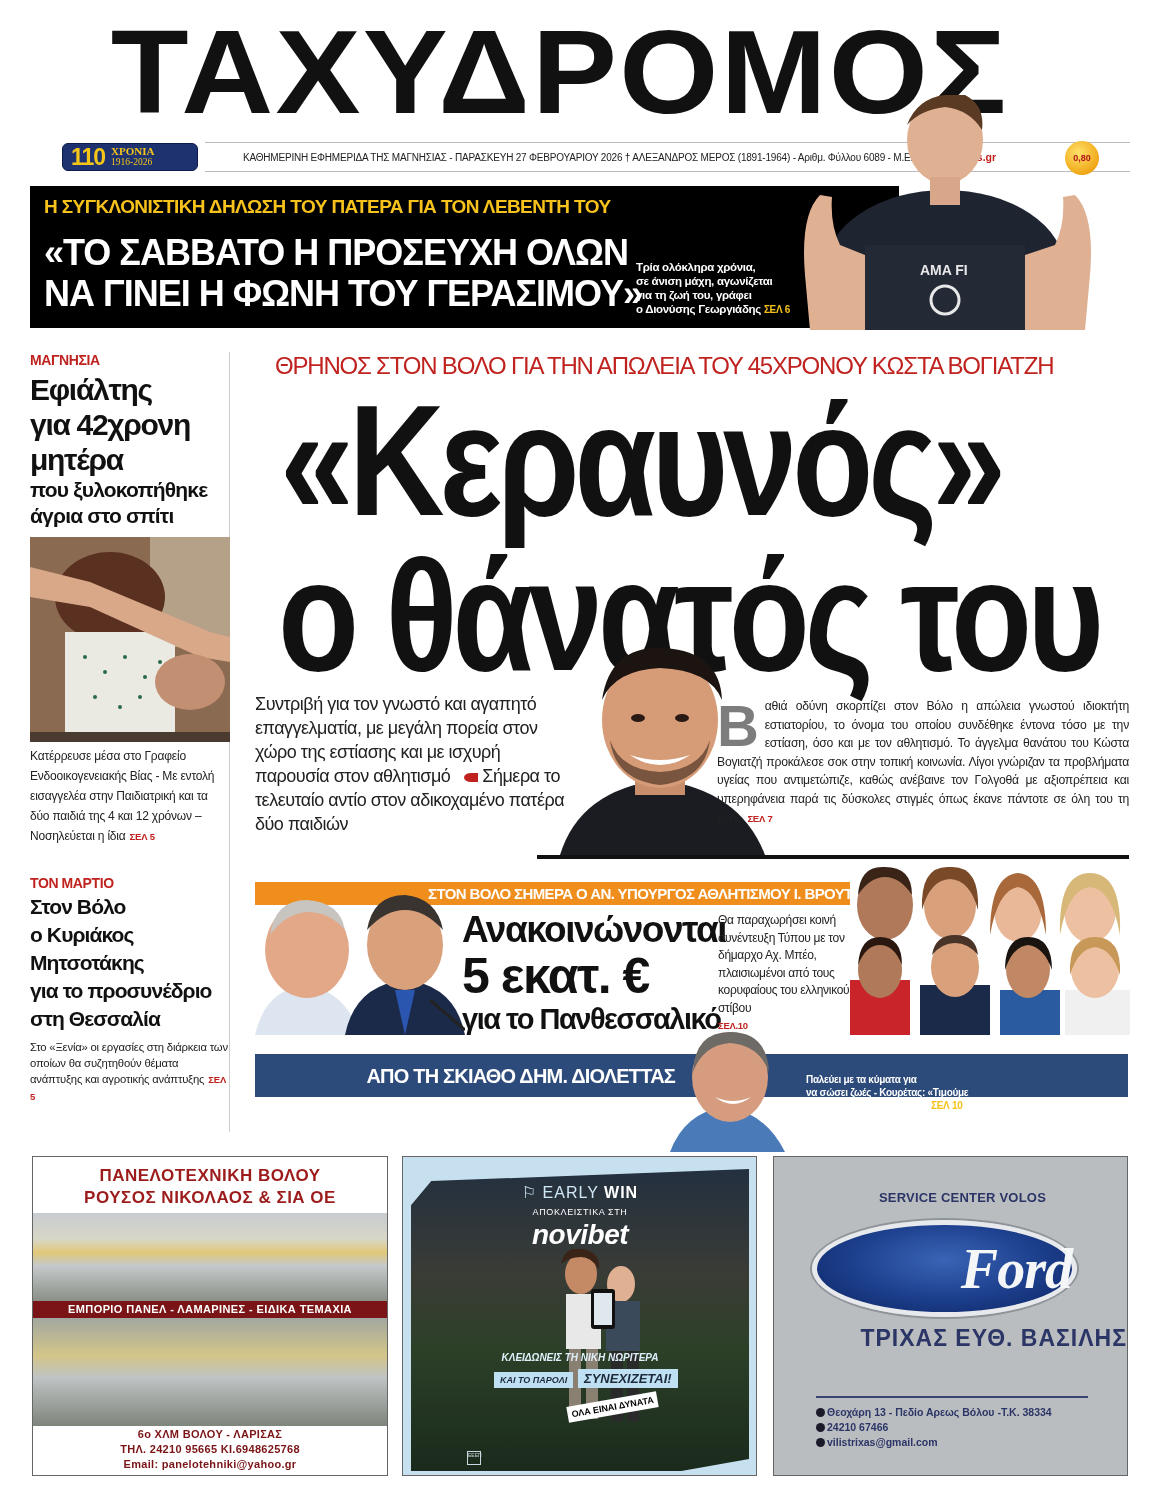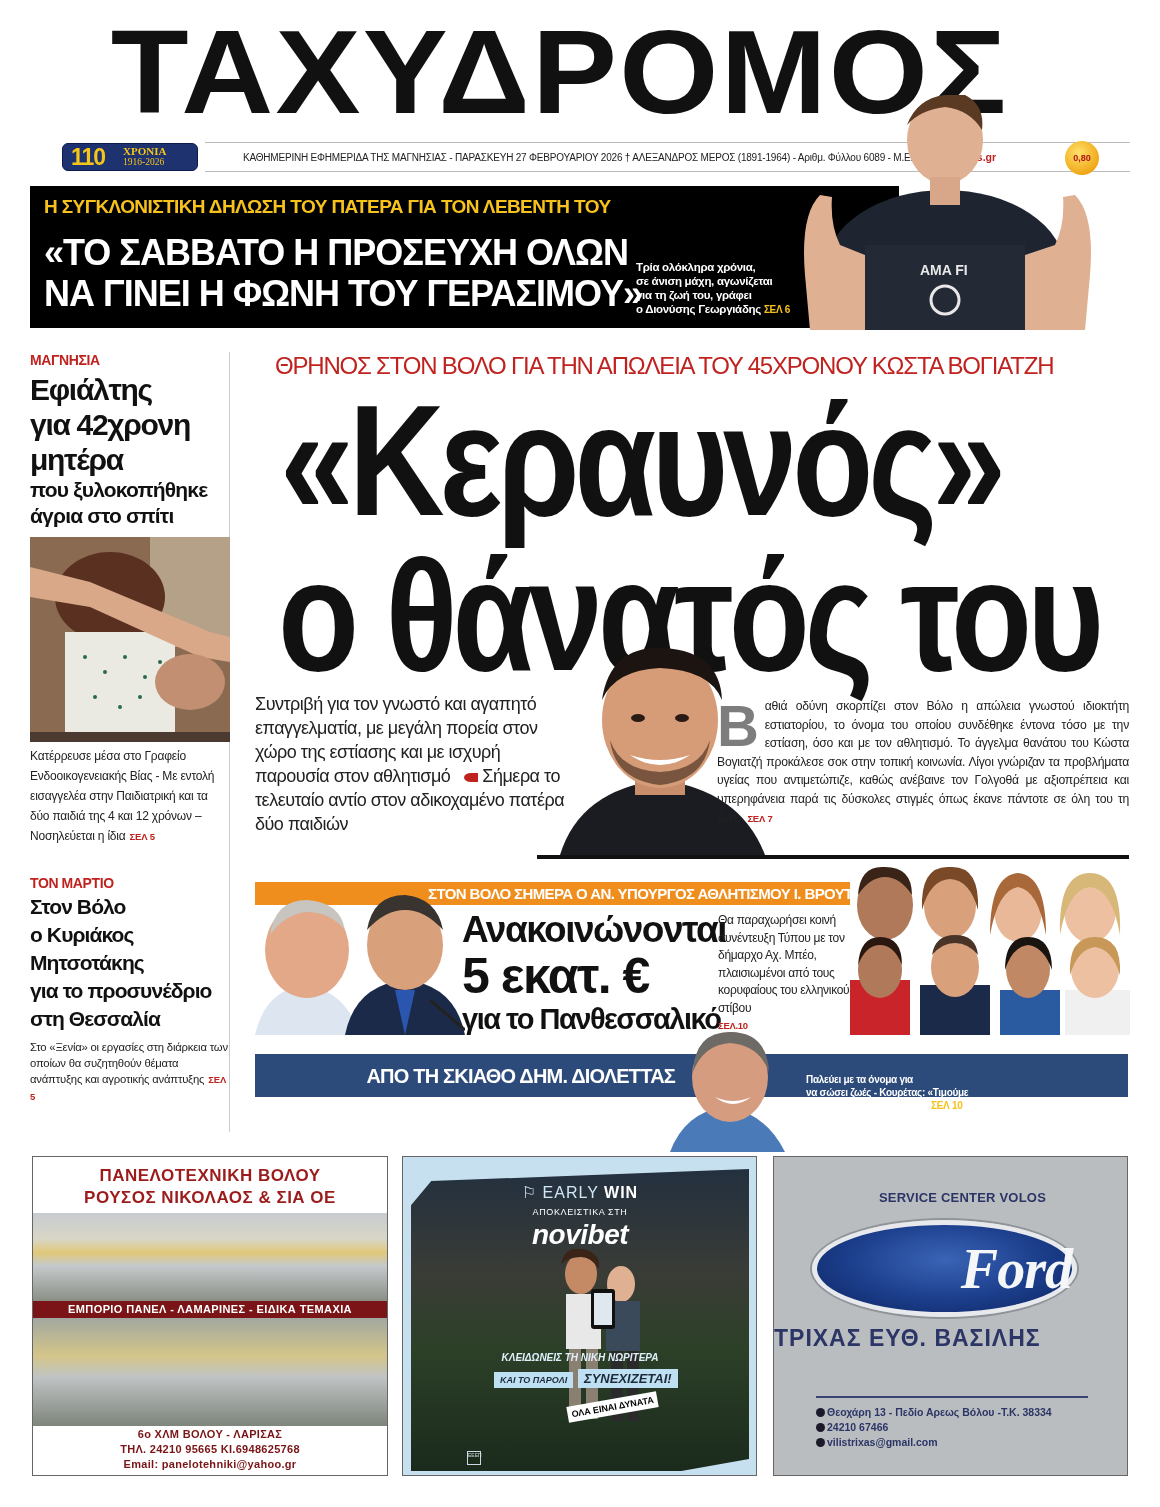--- a/index.html
+++ b/index.html
@@ -6,21 +6,21 @@
   html, body { width: 1160px; height: 1507px; background: #ffffff; overflow: hidden; }
   body { position: relative; font-family: "Liberation Sans", sans-serif; color: #111; }
   .abs { position: absolute; }
 
   
   #masthead { left: 0; top: 10px; width: 1160px; height: 125px; text-align: center; }
   #masthead-title { font-family: "Liberation Sans", sans-serif; font-weight: 700; font-size: 118px; letter-spacing: 2px; line-height: 125px; color: #111; transform: scaleX(1.08); display: inline-block; position: relative; left: -20px; }
 
   #anniv { left: 62px; top: 143px; width: 136px; height: 28px; background: #1e3270; border-radius: 6px; display: flex; align-items: center; border: 1px solid #0c1b4b; }
   #anniv-num { color: #f5c518; font-weight: 700; font-size: 23px; padding-left: 8px; font-family: "Liberation Sans", sans-serif; letter-spacing: -1px; }
-  #anniv-txt { display: flex; flex-direction: column; margin-left: 18px; line-height: 11px; }
+  #anniv-txt { display: flex; flex-direction: column; margin-left: 6px; line-height: 11px; }
   #anniv-label { color: #f5c518; font-family: "Liberation Serif", serif; font-weight: 700; font-size: 11px; }
   #anniv-years { color: #f5c518; font-family: "Liberation Serif", serif; font-size: 9.5px; }
 
   #infobar { left: 205px; top: 142px; width: 925px; height: 30px; border-top: 1px solid #bbb; border-bottom: 1px solid #bbb; display: flex; align-items: center; }
   #infobar-text { font-size: 10px; color: #222; padding-left: 38px; letter-spacing: -0.2px; white-space: nowrap; }
   #infobar-web { font-size: 10.5px; color: #c0231f; font-weight: 700; margin-left: 8px; }
   #price { left: 1065px; top: 141px; width: 34px; height: 34px; border-radius: 50%; background: radial-gradient(circle at 40% 35%, #ffe16a, #f0a818 70%, #d88a0a); display: flex; align-items: center; justify-content: center; font-size: 9px; font-weight: 700; color: #b3141a; }
 
   
   #banner { left: 30px; top: 186px; width: 869px; height: 142px; background: #000000; }
@@ -87,21 +87,21 @@
   #ad2-tag1 { position: absolute; left: 83px; top: 203px; background: #bfe0f3; color: #1d2b3a; font-size: 9px; font-weight: 700; font-style: italic; padding: 3px 6px; }
   #ad2-tag2 { position: absolute; left: 167px; top: 200px; background: #bfe0f3; color: #1d2b3a; font-size: 13px; font-weight: 700; font-style: italic; padding: 2px 6px; }
   #ad2-tag3 { position: absolute; left: 156px; top: 230px; background: #fff; color: #000; font-size: 9px; font-weight: 700; padding: 3px 4px; transform: rotate(-10deg); }
   #ad2-eeep { position: absolute; left: 56px; top: 282px; width: 14px; height: 14px; border: 1px solid #cfd8e0; color: #cfd8e0; font-size: 5px; line-height: 6px; text-align: center; }
   #ad2-people { position: absolute; left: 130px; top: 80px; width: 120px; height: 190px; }
 
   #ad3 { left: 773px; width: 355px; background: #babdc0; }
   #ad3-service { position: absolute; left: 0; width: 100%; top: 33px; text-align: center; color: #2b3566; font-size: 13px; font-weight: 700; letter-spacing: 0.2px; margin-left: 12px; }
   #ad3-oval { position: absolute; left: 38px; top: 63px; width: 265px; height: 97px; border-radius: 50%; background: radial-gradient(ellipse at 50% 40%, #3a64b6 0%, #1b3d8a 55%, #0d2460 100%); border: 5px solid #e7e9ec; box-shadow: 0 0 0 2px #8f949a; display: flex; align-items: center; justify-content: flex-end; }
   #ad3-logo { color: #f4f6f8; font-family: "Liberation Serif", serif; font-style: italic; font-weight: 700; font-size: 56px; letter-spacing: -1px; }
-  #ad3-name { position: absolute; left: 0; width: 100%; top: 168px; text-align: left; color: #2b3566; font-size: 23px; font-weight: 700; letter-spacing: 1px; }
+  #ad3-name { position: absolute; left: 0; width: 100%; top: 168px; text-align: right; color: #2b3566; font-size: 23px; font-weight: 700; letter-spacing: 1px; }
   #ad3-rule { position: absolute; left: 42px; top: 239px; width: 272px; height: 2px; background: #3b4470; }
   #ad3-contacts { position: absolute; left: 42px; top: 248px; color: #2b3566; font-size: 10.5px; font-weight: 700; line-height: 15px; }
   .cicon { display: inline-block; width: 9px; height: 9px; border-radius: 50%; background: #1a1a2a; margin-right: 2px; vertical-align: -1px; }
 </style>
 </head>
 <body>
 
 <div id="masthead" class="abs">
   <span id="masthead-title">ΤΑΧΥΔΡΟΜΟΣ</span>
 </div>
@@ -276,21 +276,21 @@
 <div id="captain-head" class="abs">
   <div>ΑΠΟ ΤΗ ΣΚΙΑΘΟ ΔΗΜ. ΔΙΟΛΕΤΤΑΣ</div>
 </div>
 <svg id="captain-photo" class="abs" viewBox="0 0 125 125">
   <path d="M5 125 Q20 85 60 80 Q100 85 120 125Z" fill="#4a7ab8"></path>
   <ellipse cx="65" cy="50" rx="38" ry="45" fill="#d69c80"></ellipse>
   <path d="M28 45 Q30 5 65 5 Q102 5 104 45 Q94 18 65 16 Q38 18 28 45Z" fill="#6e6a66"></path>
   <path d="M50 70 Q68 84 86 70 Q68 78 50 70Z" fill="#fff"></path>
 </svg>
 <div id="captain-deck" class="abs">
-  <div>Παλεύει με τα όνομα για</div>
+  <div>Παλεύει με τα κύματα για</div>
   <div>να σώσει ζωές - Κουρέτας: «Τιμούμε</div>
   <div><span>την ανιδιοτελή προσφορά»</span> <span class="page-ref-y">ΣΕΛ 10</span></div>
 </div>
 
 <div id="ad1" class="ad">
   <div id="ad1-title">
     <div>ΠΑΝΕΛΟΤΕΧΝΙΚΗ ΒΟΛΟΥ</div>
     <div>ΡΟΥΣΟΣ ΝΙΚΟΛΑΟΣ &amp; ΣΙΑ ΟΕ</div>
   </div>
   <div id="ad1-img1"></div>

